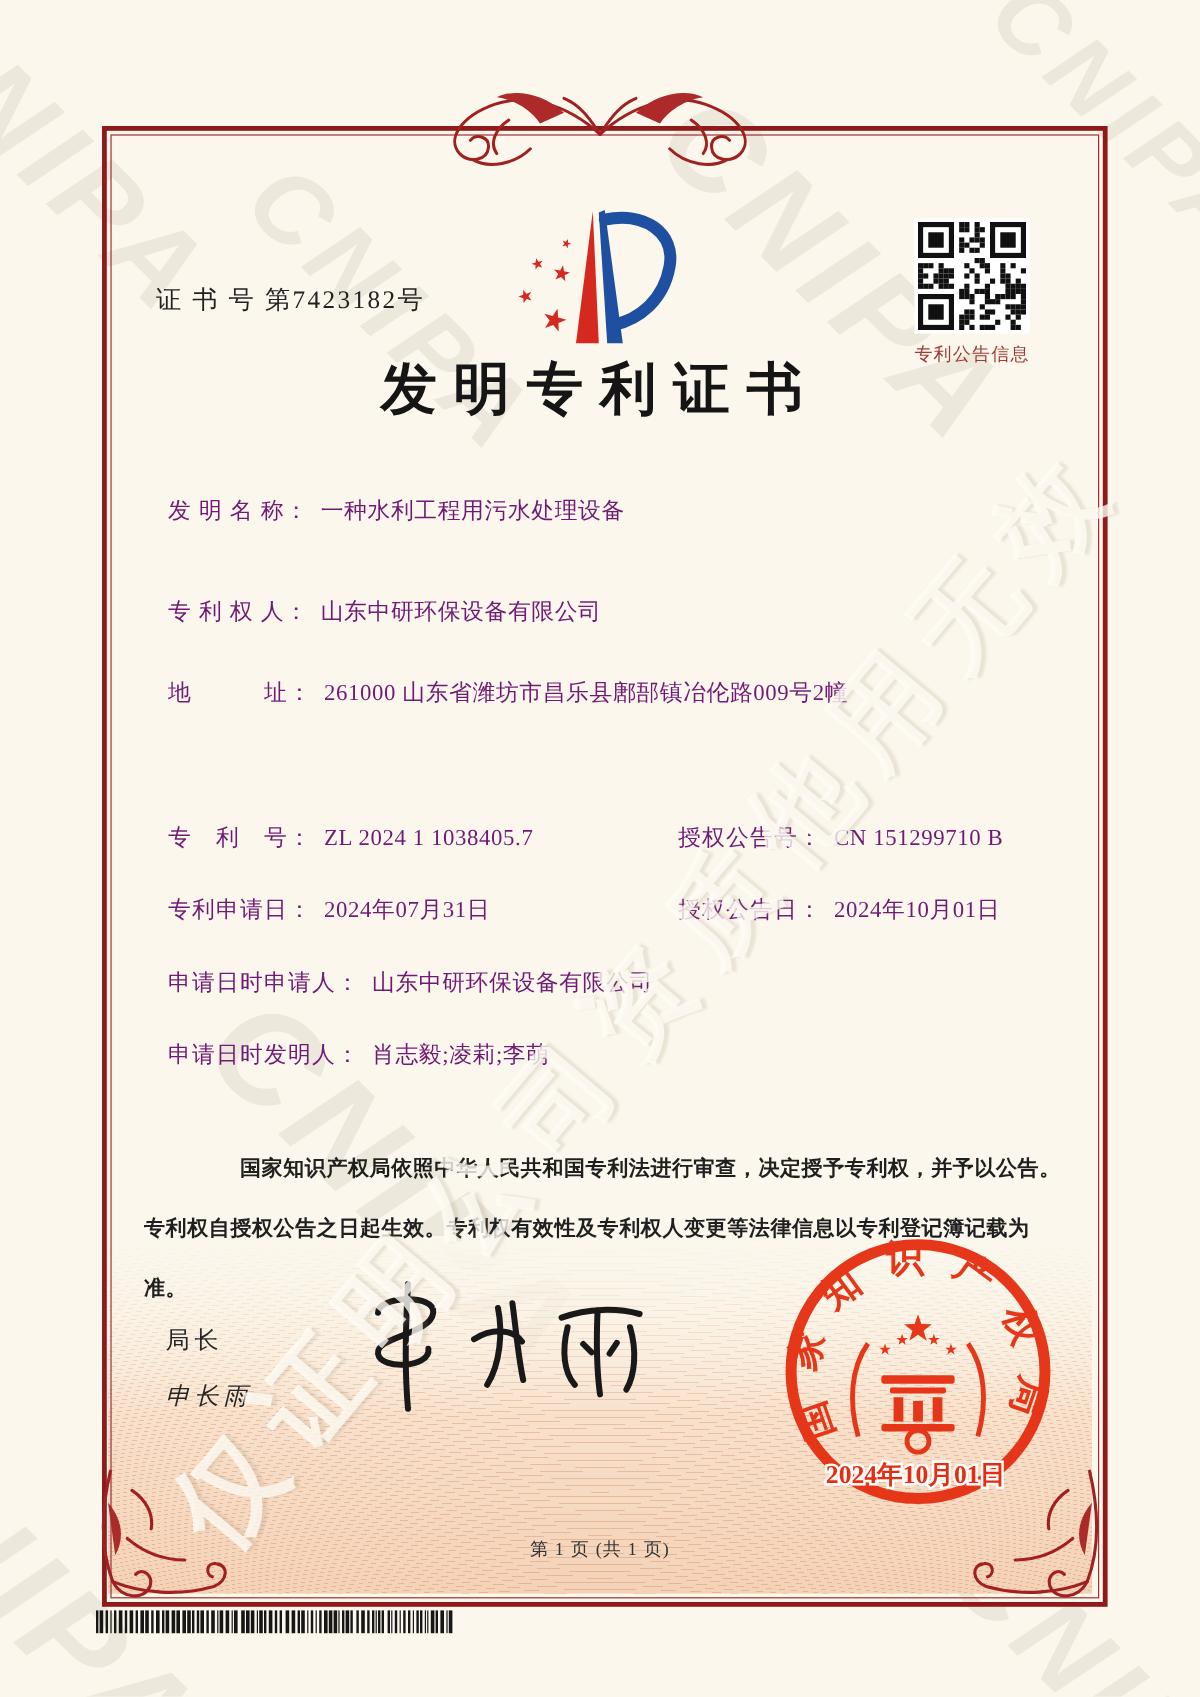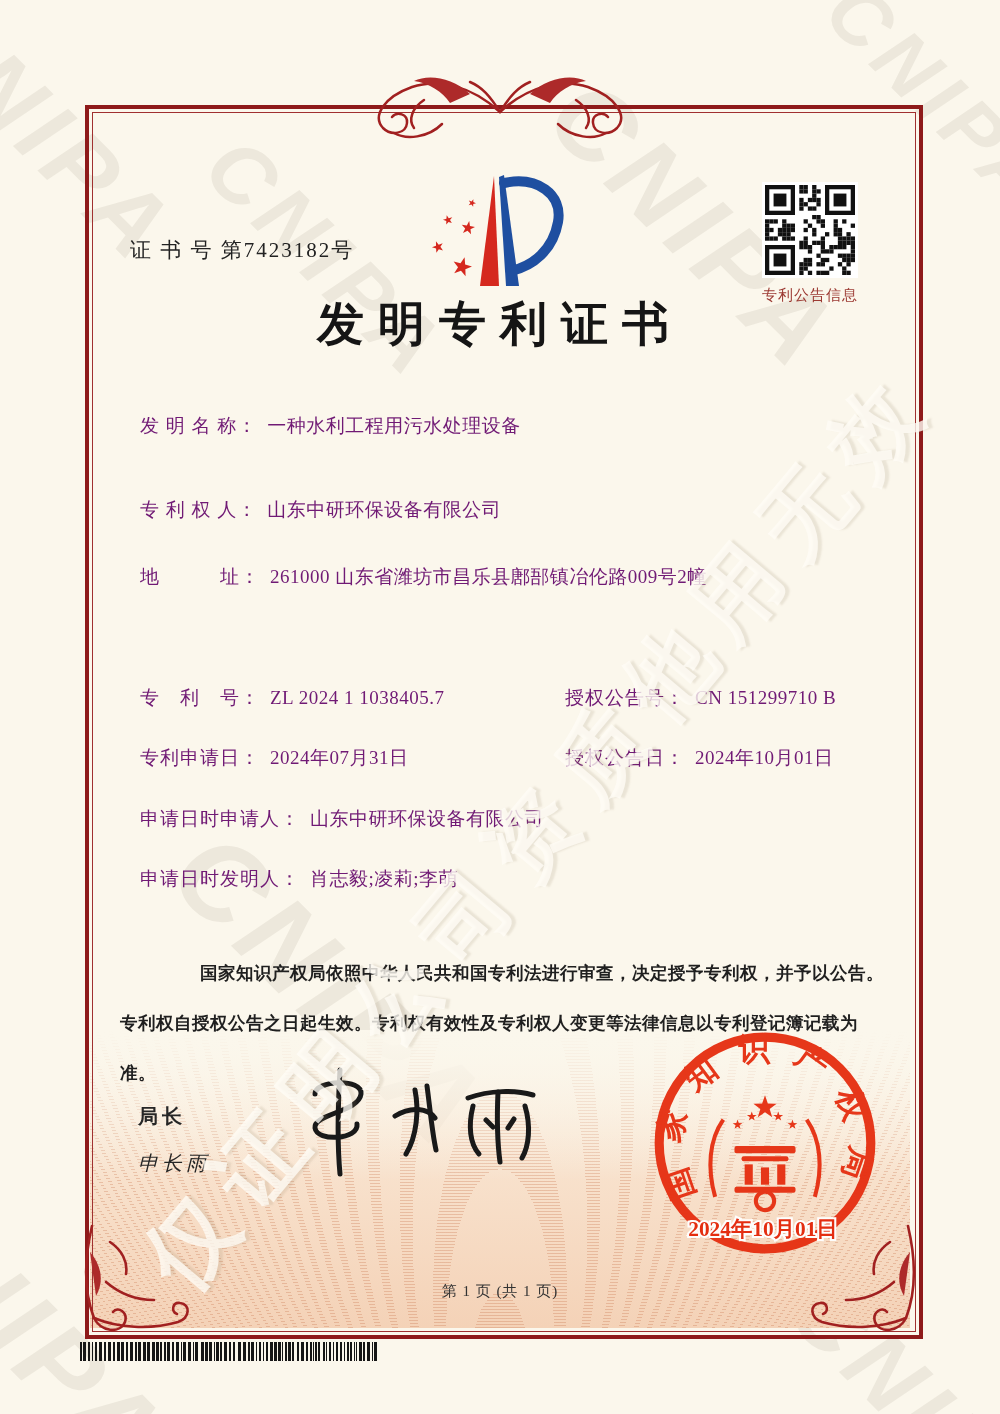--- a/index.html
+++ b/index.html
@@ -43,21 +43,21 @@
   .row .lbl{letter-spacing:1px;}
   .row .val{margin-left:10px;letter-spacing:0.5px;}
   .row.col2{left:565px;}
 
   
   .body-par{position:absolute;left:120px;top:948px;width:764px;z-index:10;
             font-size:17.5px;font-weight:700;line-height:50px;color:#1f1f1f;letter-spacing:0.5px;}
   .body-par .l1{text-indent:2em;text-align:right;}
 
   
-  .sign-role{position:absolute;left:138px;top:1103px;font-size:20px;letter-spacing:4px;z-index:10;font-weight:bold;}
+  .sign-role{position:absolute;left:138px;top:1103px;font-size:20px;letter-spacing:4px;z-index:10;}
   .sign-name{position:absolute;left:138px;top:1150px;font-size:20px;letter-spacing:4px;z-index:10;font-style:italic;}
   .signature{position:absolute;left:285px;top:1062px;z-index:12;}
   .seal{position:absolute;left:648px;top:1026px;z-index:20;}
 
   
   .footer{position:absolute;left:0;right:0;top:1282px;text-align:center;font-size:15px;
           letter-spacing:1px;color:#333;z-index:10;}
   .barcode{position:absolute;left:80px;top:1342px;width:300px;height:19px;z-index:10;}
   .barcode i{position:absolute;top:0;height:100%;background:#161616;display:block;}
 </style>

